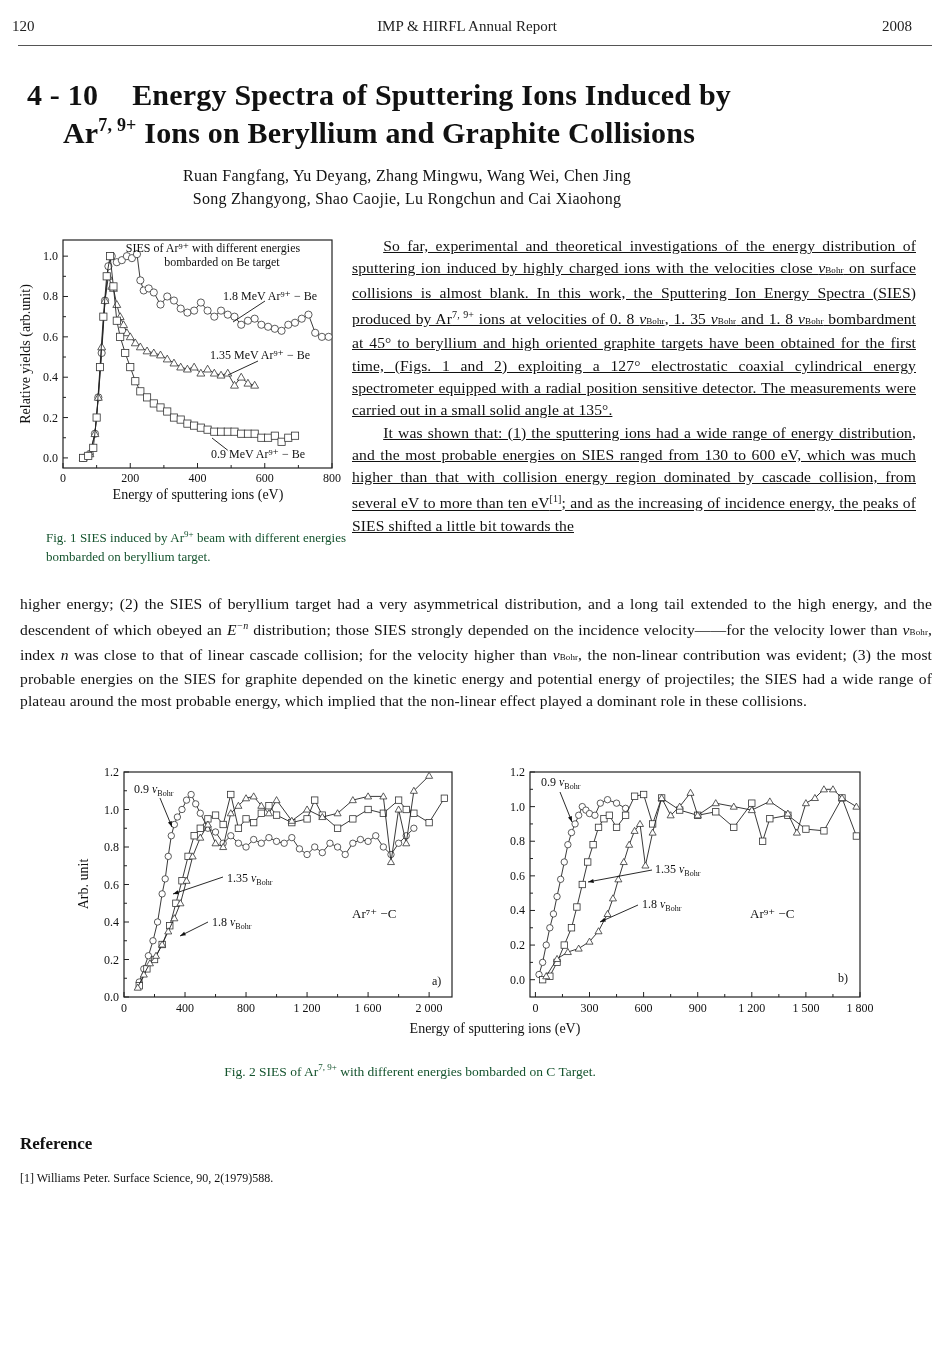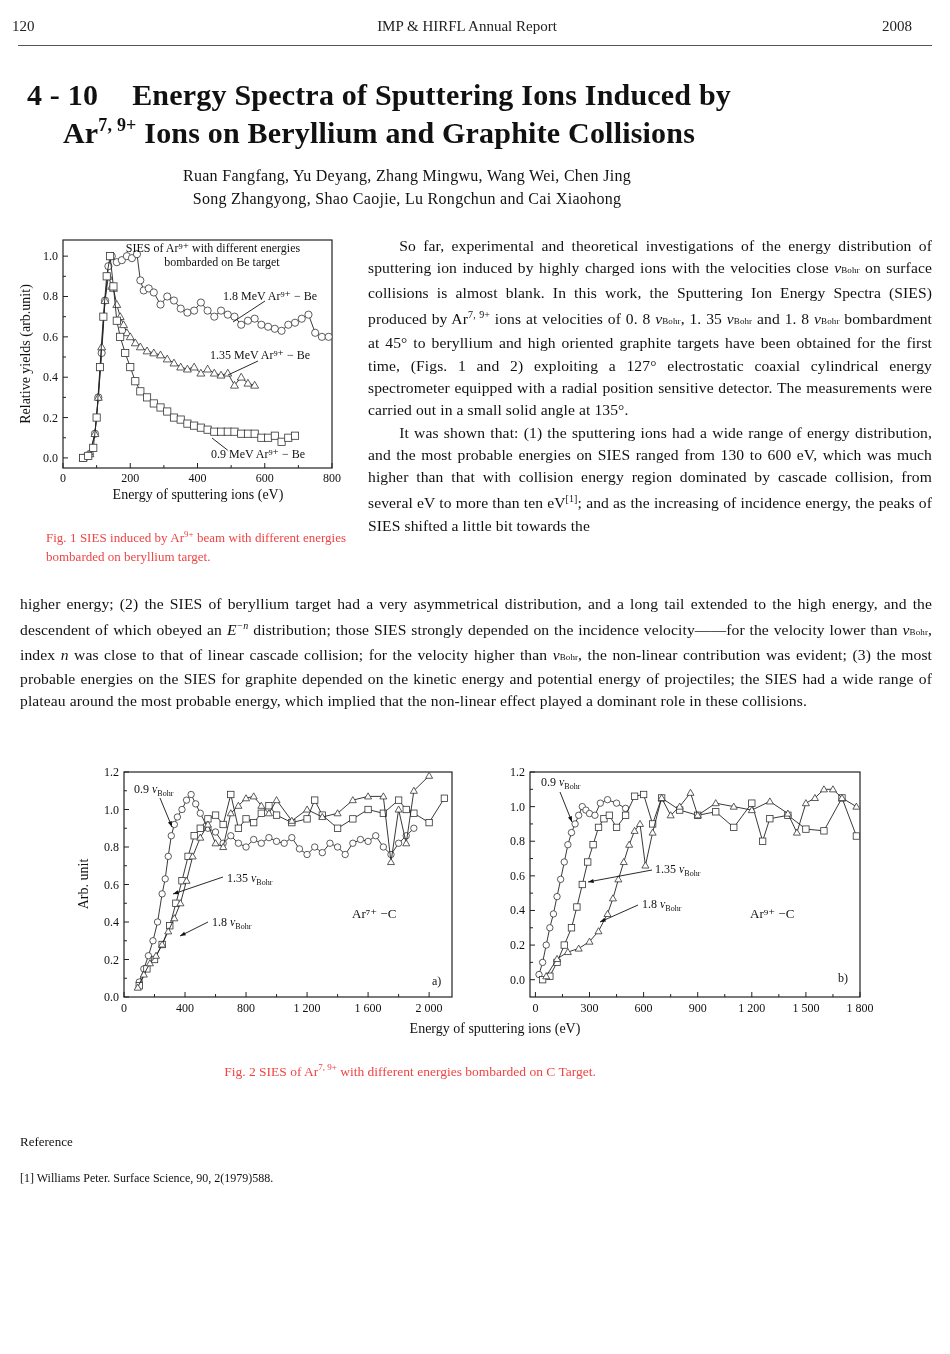--- a/index.html
+++ b/index.html
@@ -8,25 +8,25 @@
   .abs { position:absolute; }
   .hdr { top:18px; font-size:15px; color:#222; }
   .rule { left:18px; width:914px; top:45px; height:0; border-top:1px solid #555; }
   .title { left:0; width:758px; text-align:center; font-weight:bold; font-size:30px; line-height:38px; top:76px;
            font-family:"Liberation Serif",serif; letter-spacing:0.2px; }
   .title sup { font-size:18px; vertical-align:12px; line-height:0; }
   .authors { left:0; width:814px; text-align:center; top:164px; font-size:16px; line-height:23px; letter-spacing:0.3px; }
   .body { font-size:15.6px; line-height:22.3px; text-align:justify; letter-spacing:0.1px; }
   .body p { margin:0; }
   .ind { text-indent:2em; }
-  .caption { font-size:13px; line-height:19px; color:#ef4444; }
+  .caption { font-size:13px; line-height:19px; color:#14532d; }
   .sub { font-size:9px; font-style:normal; }
   .v { font-style:italic; }
   svg text { font-family:"Liberation Serif","DejaVu Serif",serif; fill:#111; }
-  .ref-h { left:20px; top:1134px; font-weight:normal; font-size:13px; }
+  .ref-h { left:20px; top:1134px; font-weight:bold; font-size:17px; }
   .ref { left:20px; top:1171px; font-size:12px; }
 </style>
 </head>
 <body>
 
 <div class="abs hdr" style="left:12px;">120</div>
 <div class="abs hdr" style="left:0;width:934px;text-align:center;">IMP &amp; HIRFL Annual Report</div>
 <div class="abs hdr" style="right:38px;">2008</div>
 <div class="abs rule"></div>
 
@@ -207,21 +207,21 @@
       <text x="260" y="131" text-anchor="middle" font-size="12" fill="#111" stroke="#fff" stroke-width="3" paint-order="stroke">1.35 MeV Ar⁹⁺ − Be</text>
       <line x1="230" y1="224" x2="212" y2="210" stroke="#111" stroke-width="0.9"></line>
       <text x="258" y="230" text-anchor="middle" font-size="12" fill="#111" stroke="#fff" stroke-width="3" paint-order="stroke">0.9 MeV Ar⁹⁺ − Be</text>
     </g>
   </svg>
 
 <div class="abs caption" style="left:46px;top:525px;width:300px;text-align:justify;">
   <span>Fig. 1  SIES induced by Ar</span><sup style="font-size:9px">9+</sup><span> beam with different energies bombarded on beryllium target.</span>
 </div>
 
-<div class="abs body" style="left:368px;top:235px;width:564px;">
+<div class="abs body" style="left:352px;top:235px;width:564px;text-decoration:underline;">
   <p class="ind"><span>So far, experimental and theoretical investigations of the energy distribution of sputtering ion induced by highly charged ions with the velocities close </span><span class="v">v</span><span class="sub">Bohr</span><span> on surface collisions is almost blank. In this work, the Sputtering Ion Energy Spectra (SIES) produced by Ar</span><sup style="font-size:10px">7, 9+</sup><span> ions at velocities of 0. 8 </span><span class="v">v</span><span class="sub">Bohr</span><span>, 1. 35 </span><span class="v">v</span><span class="sub">Bohr</span><span> and 1. 8 </span><span class="v">v</span><span class="sub">Bohr</span><span> bombardment at 45° to beryllium and high oriented graphite targets have been obtained for the first time, (Figs. 1 and 2) exploiting a 127° electrostatic coaxial cylindrical energy spectrometer equipped with a radial position sensitive detector. The measurements were carried out in a small solid angle at 135°.</span></p>
   <p class="ind"><span>It was shown that: (1) the sputtering ions had a wide range of energy distribution, and the most probable energies on SIES ranged from 130 to 600 eV, which was much higher than that with collision energy region dominated by cascade collision, from several eV to more than ten eV</span><sup style="font-size:10px">[1]</sup><span>; and as the increasing of incidence energy, the peaks of SIES shifted a little bit towards the</span></p>
 </div>
 
 <div class="abs body" style="left:20px;top:593px;width:912px;">
   <p><span>higher energy; (2) the SIES of beryllium target had a very asymmetrical distribution, and a long tail extended to the high energy, and the descendent of which obeyed an </span><i>E</i><sup style="font-size:10px"><i>−n</i></sup><span> distribution; those SIES strongly depended on the incidence velocity——for the velocity lower than </span><span class="v">v</span><span class="sub">Bohr</span><span>, index </span><i>n</i><span> was close to that of linear cascade collision; for the velocity higher than </span><span class="v">v</span><span class="sub">Bohr</span><span>, the non-linear contribution was evident; (3) the most probable energies on the SIES for graphite depended on the kinetic energy and potential energy of projectiles; the SIES had a wide range of plateau around the most probable energy, which implied that the non-linear effect played a dominant role in these collisions.</span></p>
 </div>
 
 <svg class="abs" id="fig2" style="left:0;top:760px;" width="950" height="290">
     <g>

